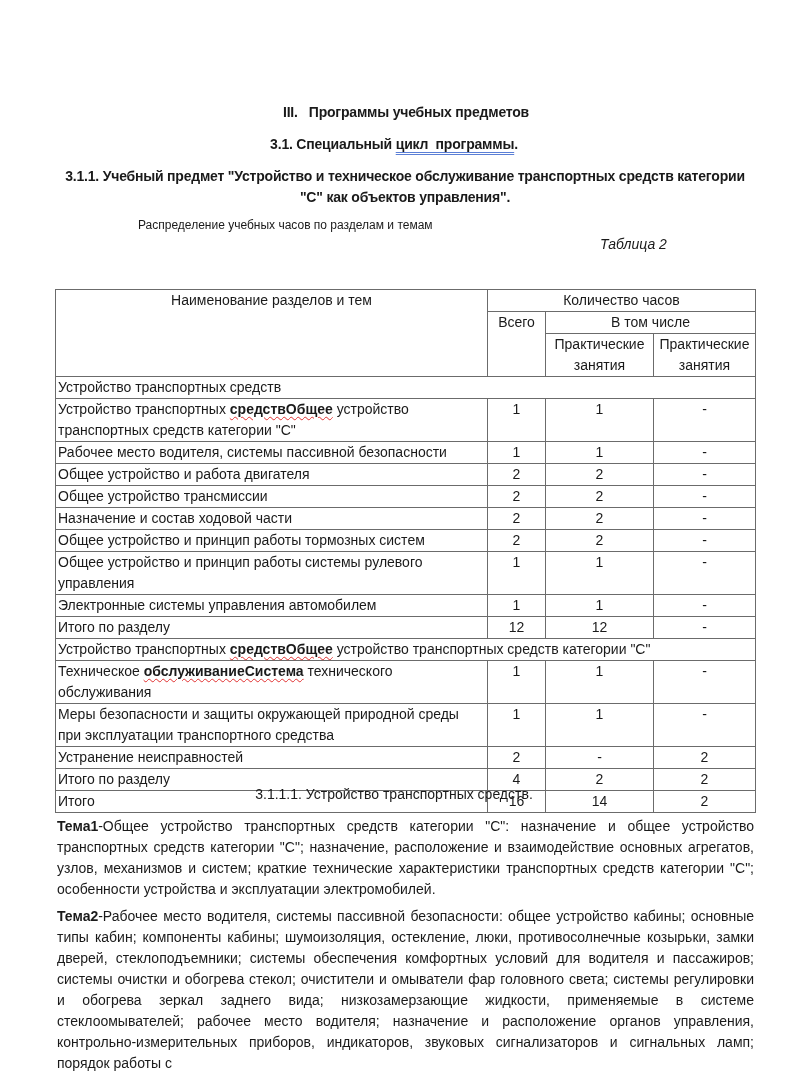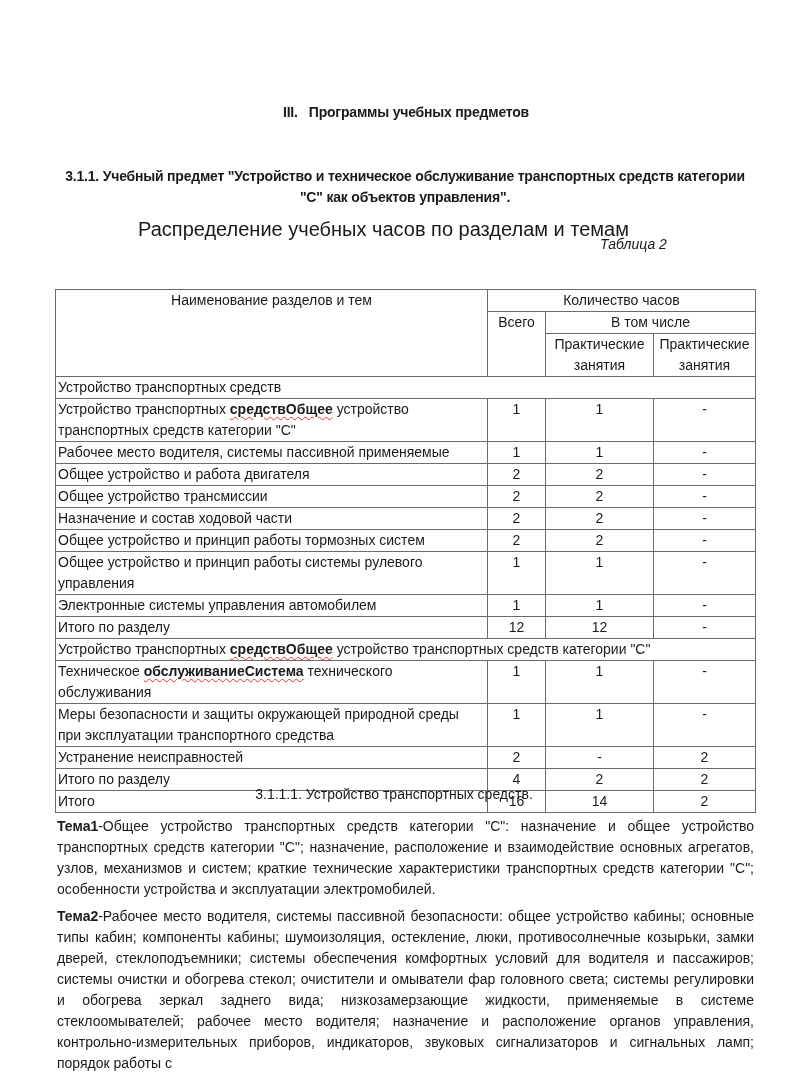--- a/index.html
+++ b/index.html
@@ -5,21 +5,21 @@
   html, body { margin:0; padding:0; background:#ffffff; }
   body { width:788px; height:1080px; position:relative; overflow:hidden;
          font-family:"Liberation Sans", "DejaVu Sans", sans-serif; color:#1a1a1a; }
   .page { position:absolute; left:0; top:0; width:788px; height:1080px; }
   .h { position:absolute; left:0; width:788px; text-align:center; font-weight:bold; font-size:14px; letter-spacing:-0.2px; }
   .h1 { top:104px;padding-left:12px; }
   .h2 { top:136px; }
   .h3 { top:166px; line-height:21px; left:60px; width:690px; }
   .gram { text-decoration:underline double #5b7fd6; text-underline-offset:3px; }
   .spell { text-decoration:underline wavy #e03030; text-decoration-thickness:1px; text-underline-offset:2px;font-weight:bold; }
-  .caption { position:absolute; top:218px; left:138px; font-size:20px; }
+  .caption { position:absolute; top:218px; left:138px; font-size:12px; }
   .tabno { position:absolute; top:236px; left:600px; font-size:14px; font-style:italic; }
 
   table.hours { position:absolute; left:55px; top:265px; width:700px; border-collapse:collapse; font-size:14px; table-layout:fixed;margin-top:24px; }
   table.hours td { border:1.5px solid #6b6b6b; padding:0 2px; line-height:21px; vertical-align:top; }
   table.hours col.name { width:432px; }
   table.hours col.total { width:58px; }
   table.hours col.theory { width:108px; }
   table.hours col.practice { width:102px; }
   td.num { text-align:center; }
   td.hdr { text-align:center; }
@@ -30,20 +30,23 @@
   .p2 { top:906px; }
   .para b { font-weight:bold; }
 </style>
 </head>
 <body>
 
 <div class="page">
 
   <div class="h h1" style="white-space:pre;">III.   Программы учебных предметов</div>
 
+  <div class="h h2">
+    <span style="white-space:pre;">3.1. Специальный </span><span class="gram" style="white-space:pre;">цикл  программы</span><span>.</span>
+  </div>
 
   <div class="h h3">3.1.1. Учебный предмет "Устройство и техническое обслуживание транспортных средств категории "С" как объектов управления".</div>
 
   <div class="caption">Распределение учебных часов по разделам и темам</div>
   <div class="tabno">Таблица 2</div>
 
   <table class="hours">
     <colgroup>
       <col class="name">
         <col class="total">
@@ -68,21 +71,21 @@
     <tr>
       <td colspan="4">Устройство транспортных средств</td>
     </tr>
     <tr>
       <td><span style="white-space:pre-wrap;">Устройство транспортных </span><span class="spell">средствОбщее</span><span style="white-space:pre-wrap;"> устройство транспортных средств категории "С"</span></td>
       <td class="num">1</td>
       <td class="num">1</td>
       <td class="num">-</td>
     </tr>
     <tr>
-      <td>Рабочее место водителя, системы пассивной применяемые</td>
+      <td>Рабочее место водителя, системы пассивной безопасности</td>
       <td class="num">1</td>
       <td class="num">1</td>
       <td class="num">-</td>
     </tr>
     <tr>
       <td>Общее устройство и работа двигателя</td>
       <td class="num">2</td>
       <td class="num">2</td>
       <td class="num">-</td>
     </tr>

